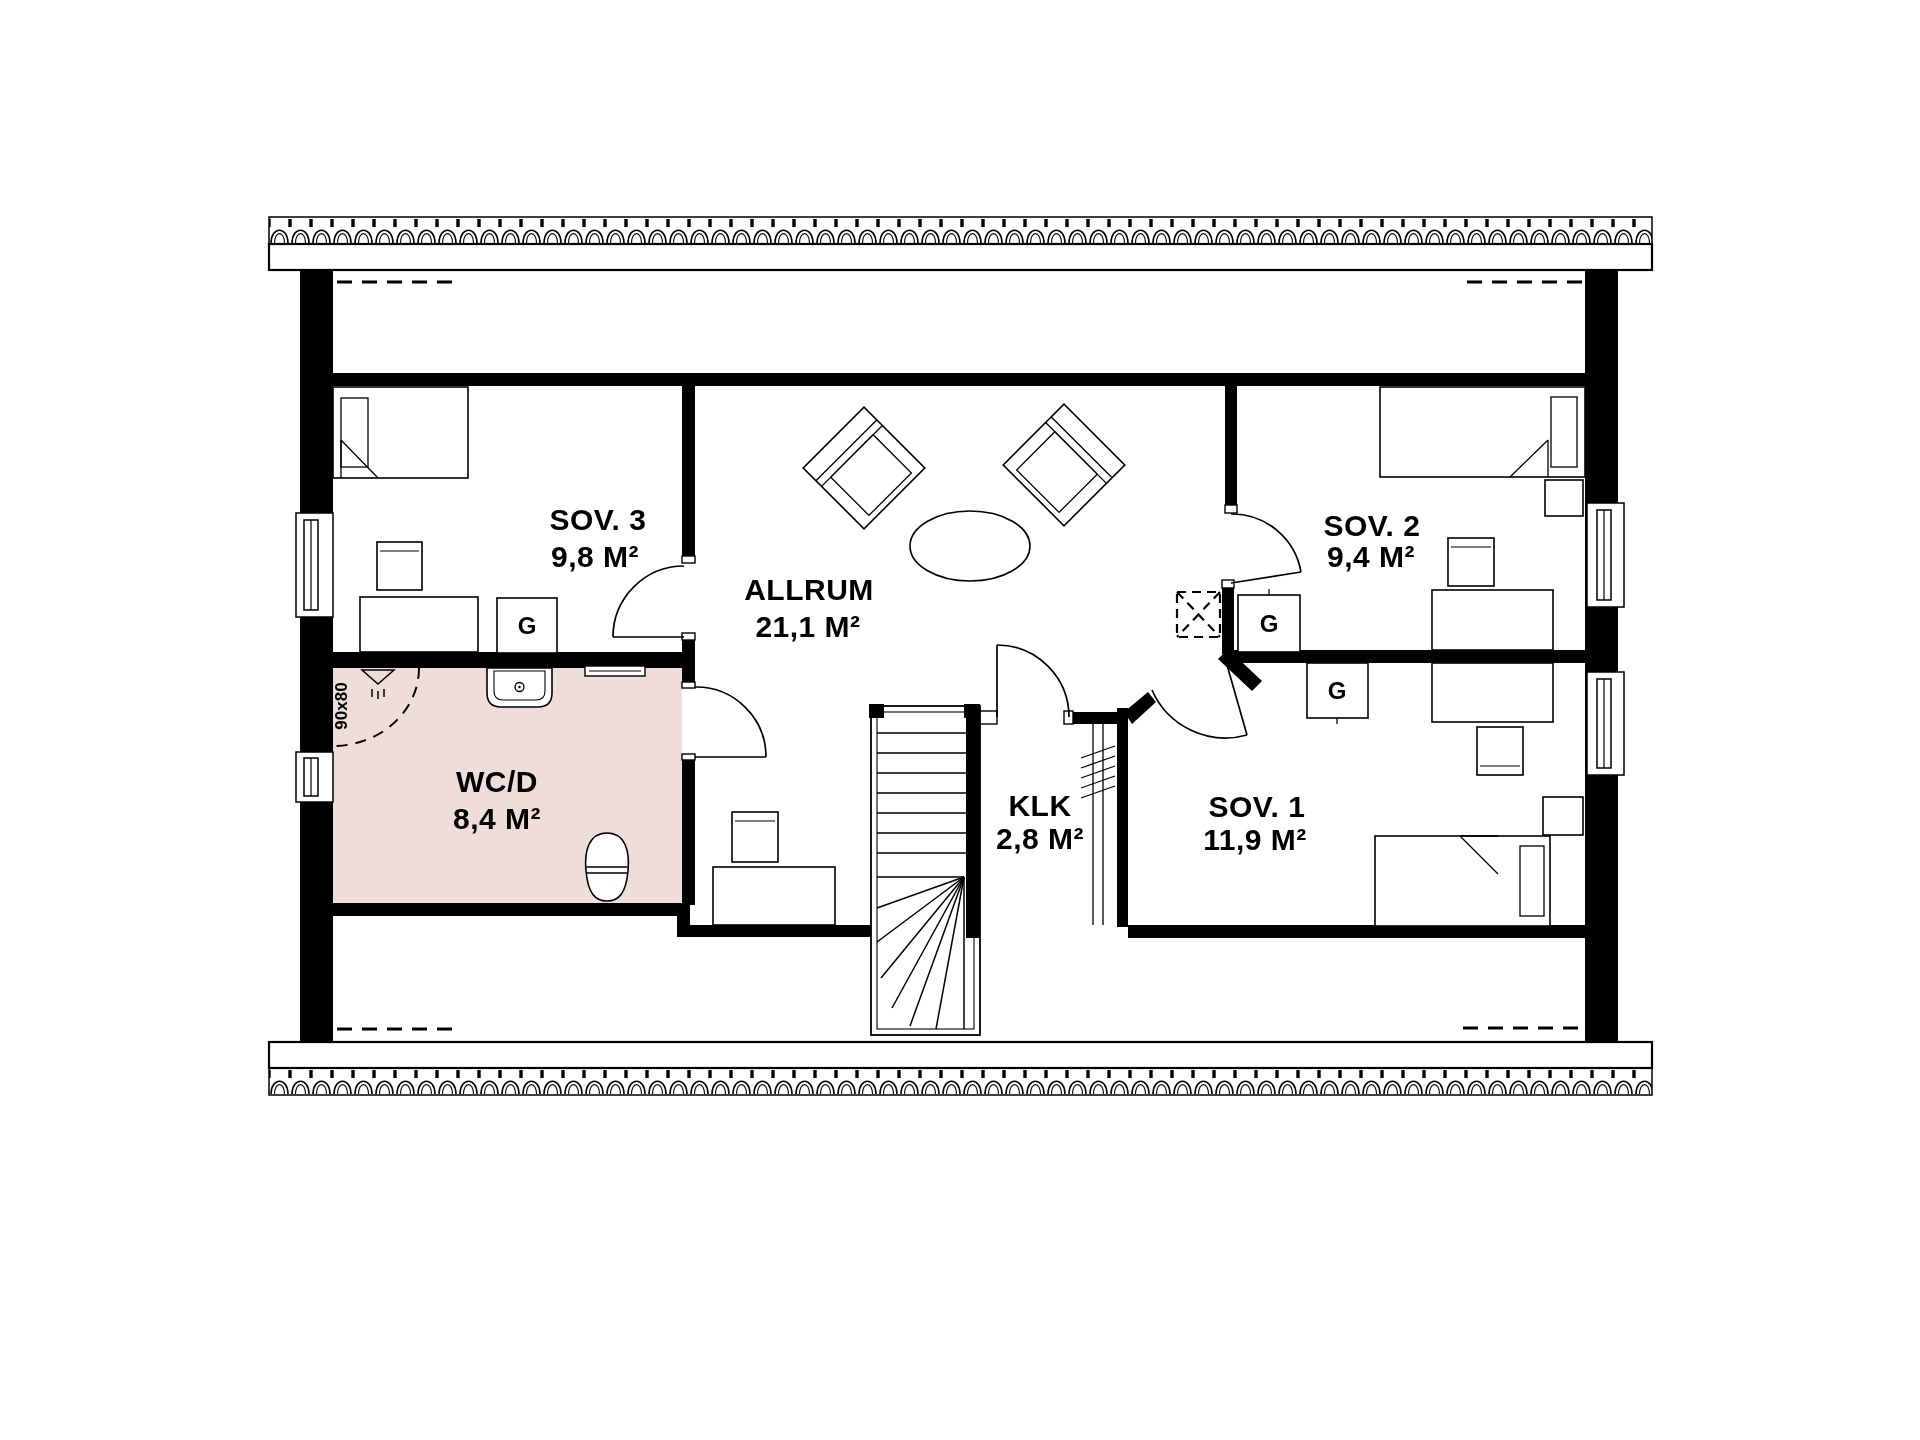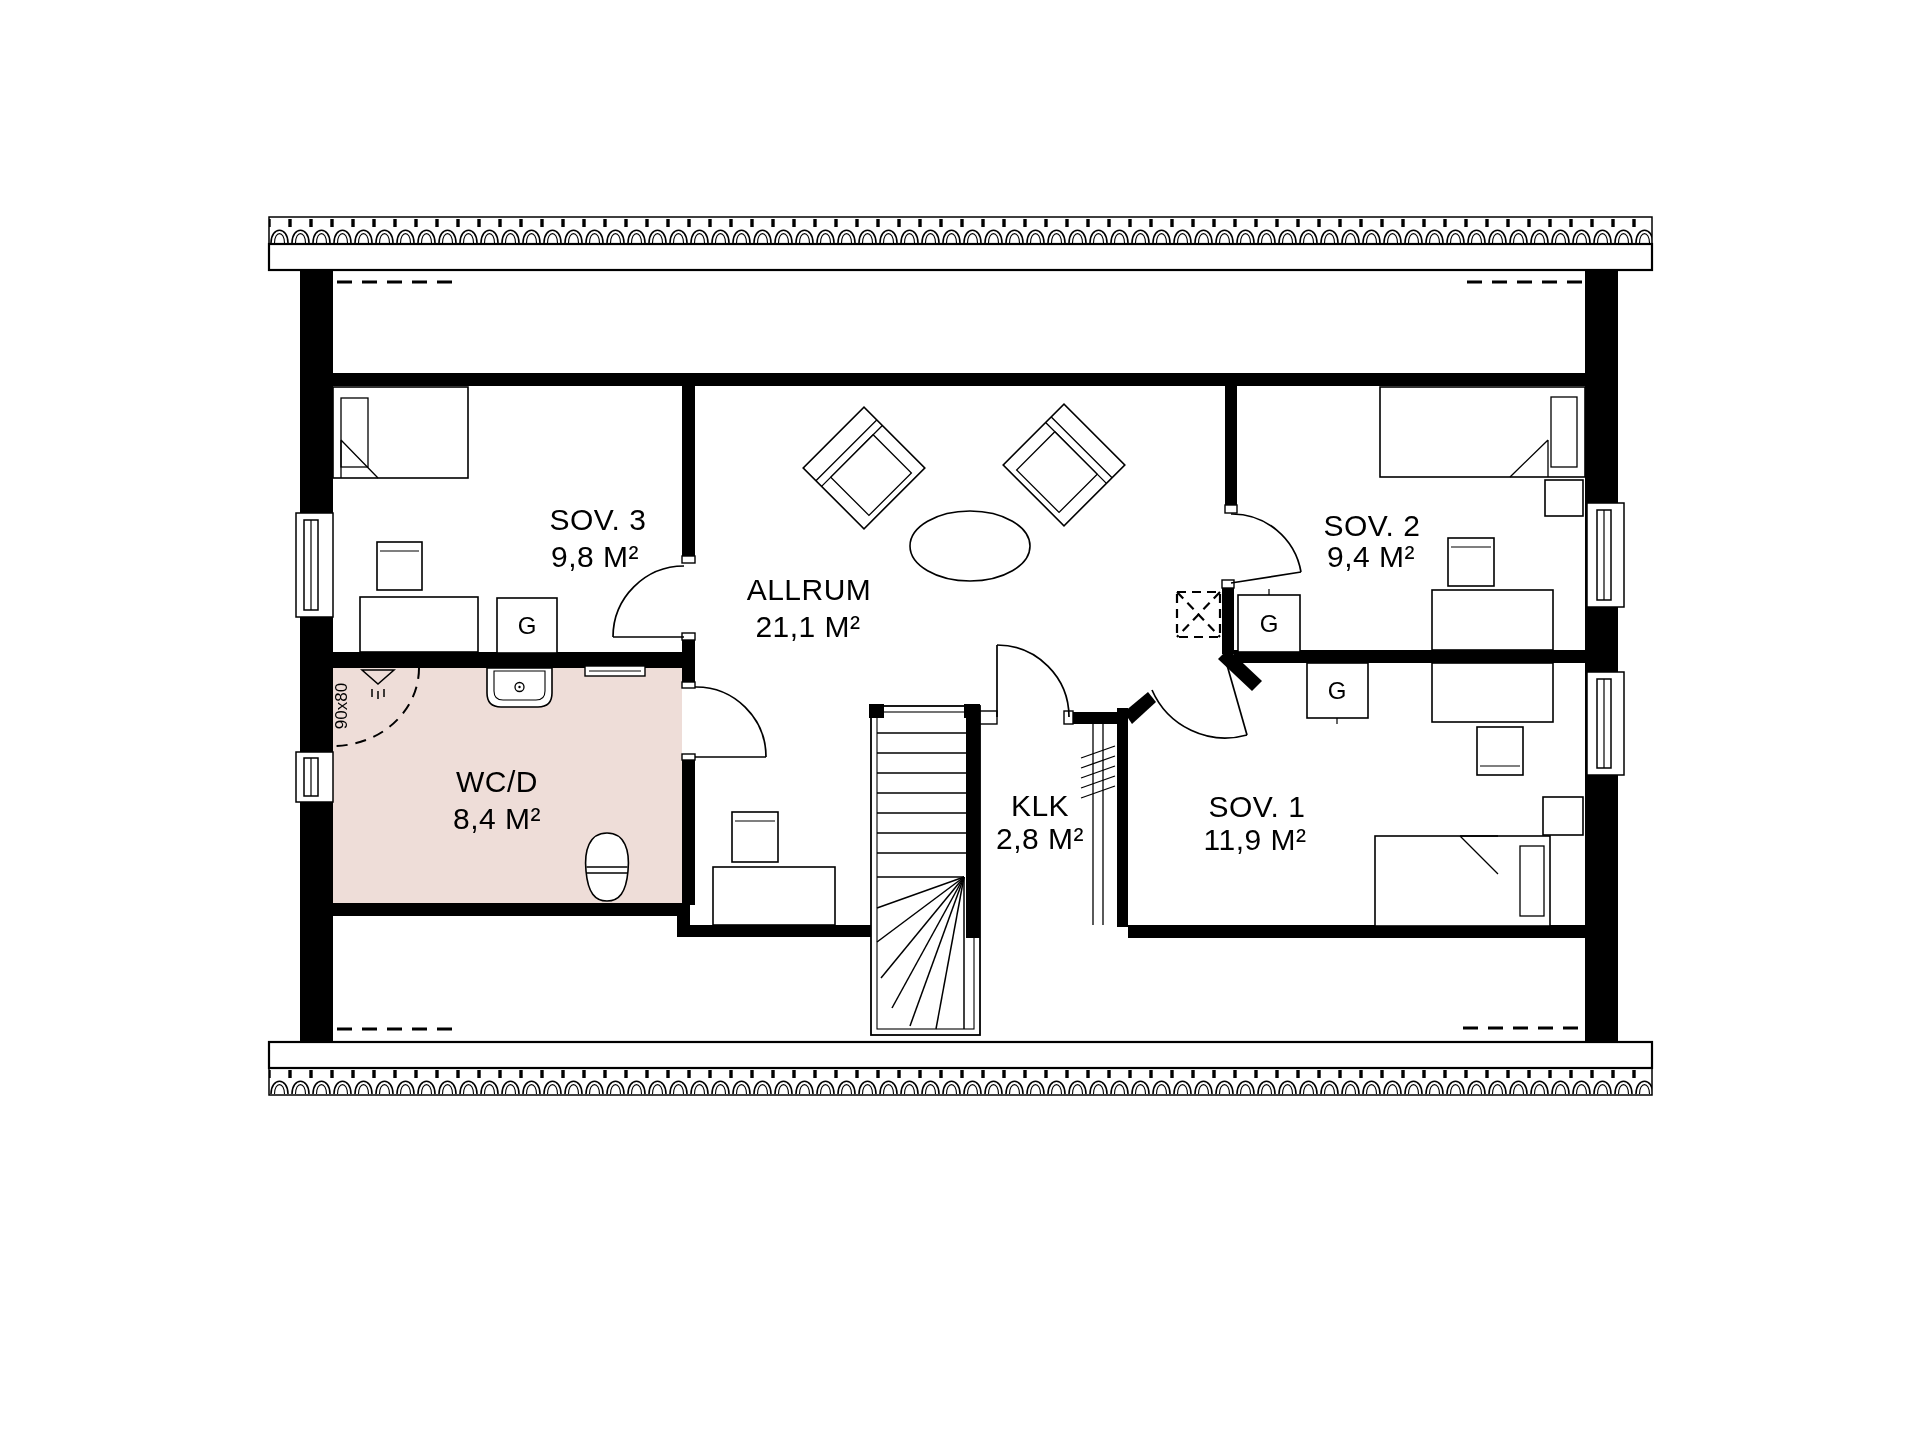--- a/index.html
+++ b/index.html
@@ -1,16 +1,16 @@
 <!DOCTYPE html>
 <html><head>
 <meta charset="utf-8">
 <style>
   html,body{margin:0;padding:0;background:#ffffff;}
-  .page{width:1743px;height:1440px;background:#0f766e;position:relative;overflow:hidden;}
+  .page{width:1743px;height:1440px;background:#0f766e;position:relative;overflow:hidden;font-weight:bold;}
   svg{display:block;}
   text{font-family:"Liberation Sans","DejaVu Sans",sans-serif;fill:#000;}
   .room-name,.room-area{font-size:30px;letter-spacing:0.5px;}
   .wardrobe-g{font-size:24px;}
   .shower-size{font-size:17px;}
   .lbl{text-anchor:middle;}
 </style>
 </head>
 <body>
 

